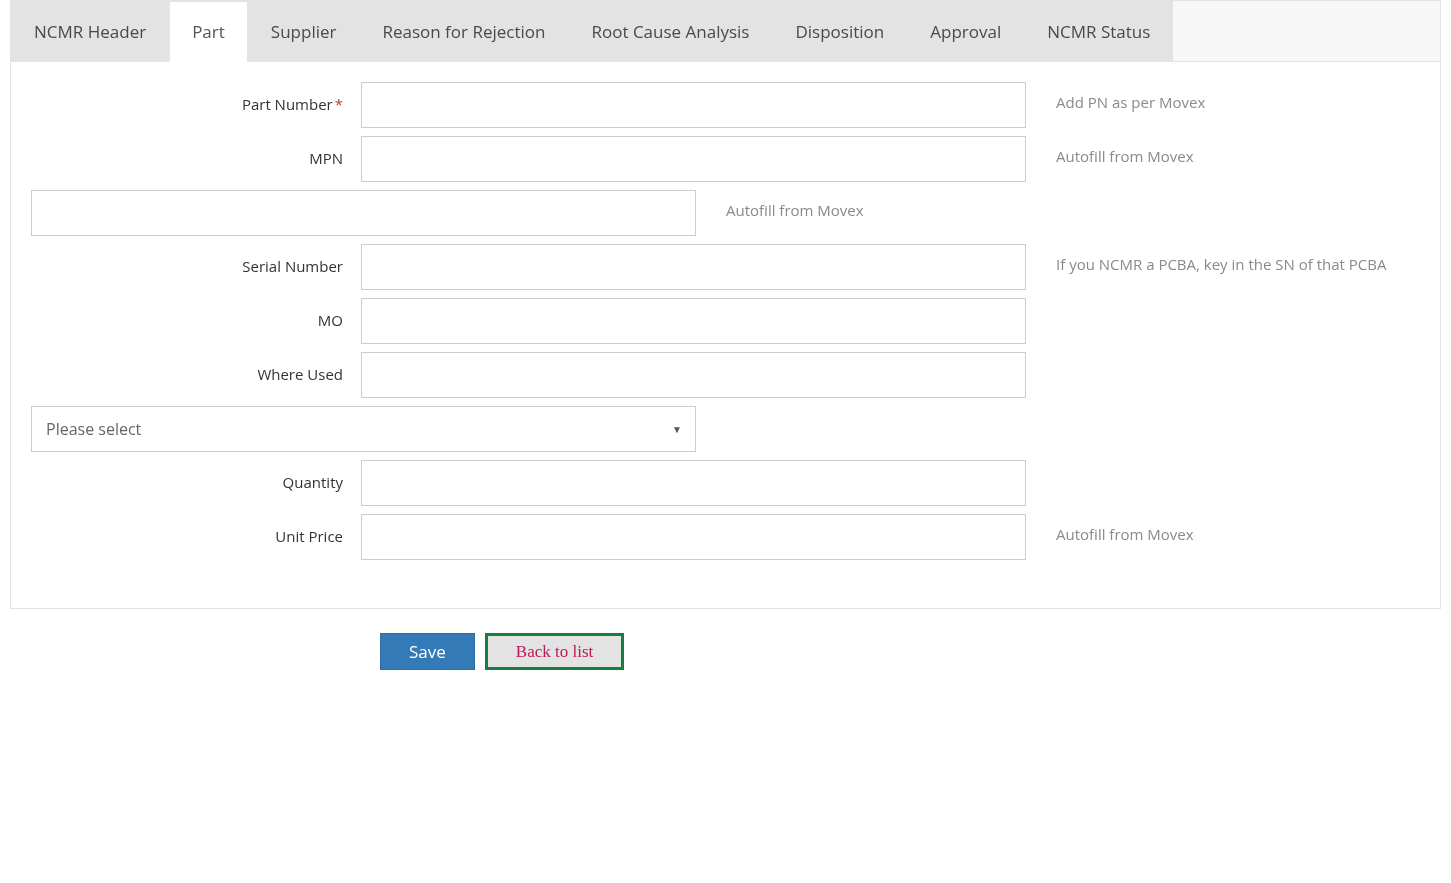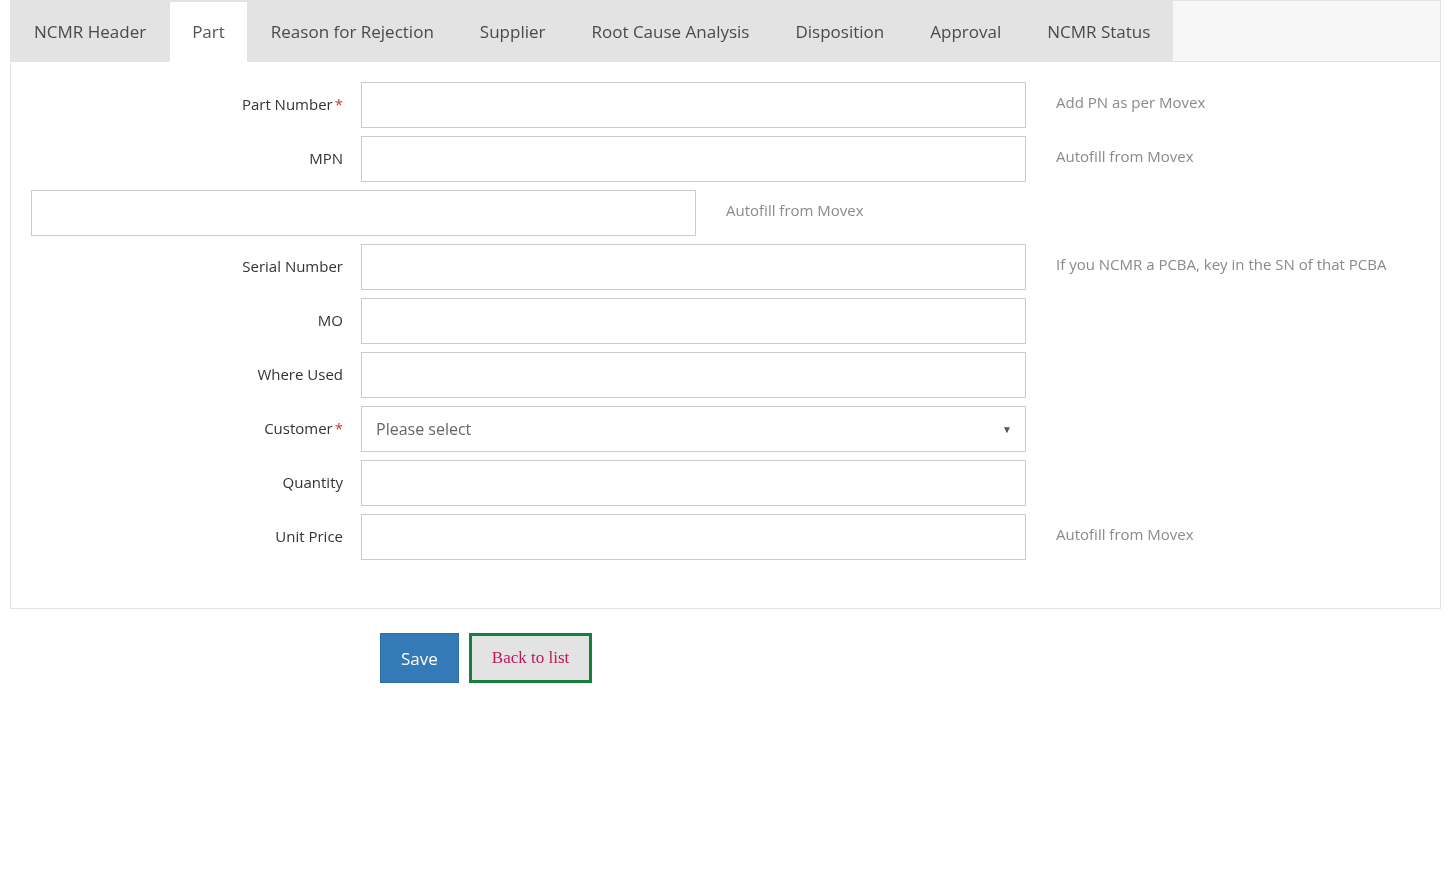--- a/index.html
+++ b/index.html
@@ -113,22 +113,22 @@
   .actions {
     display: flex;
     gap: 10px;
     padding: 24px 0 30px 0;
     margin-left: 370px;
   }
   .btn {
     display: inline-flex;
     align-items: center;
     justify-content: center;
-    height: 50px;
-    padding: 0 20px;
+    height: 37px;
+    padding: 0 28px;
     font-size: 17px;
     border: 1px solid transparent;
     cursor: pointer;
     font-family: inherit;
   }
   .btn-primary {
     background: #337ab7;
     border-color: #2e6da4;
     color: #fff;
   }
@@ -141,22 +141,22 @@
 </style>
 </head>
 <body>
 
 <div class="page-wrapper">
 
   <div class="tab-container">
     <div class="tab-bar">
       <div class="tab">NCMR Header</div>
       <div class="tab active">Part</div>
+      <div class="tab">Supplier</div>
       <div class="tab">Reason for Rejection</div>
-      <div class="tab">Supplier</div>
       <div class="tab">Root Cause Analysis</div>
       <div class="tab">Disposition</div>
       <div class="tab">Approval</div>
       <div class="tab">NCMR Status</div>
     </div>
 
     <div class="tab-content">
 
       <div class="form-row">
         <div class="col-label">
@@ -209,23 +209,20 @@
         <div class="col-label">
           <span>Where Used</span>
         </div>
         <div class="col-input">
           <input type="text" class="form-control" value="" style="">
         </div>
         <div class="col-help"></div>
       </div>
 
       <div class="form-row">
-        <div class="col-label">
-          <span>Customer</span><span class="required-mark">*</span>
-        </div>
         <div class="col-input">
           <div class="select-wrapper">
             <select class="form-control">
               <option>Please select</option>
             </select>
             <span class="select-caret">▼</span>
           </div>
         </div>
         <div class="col-help"></div>
       </div>

